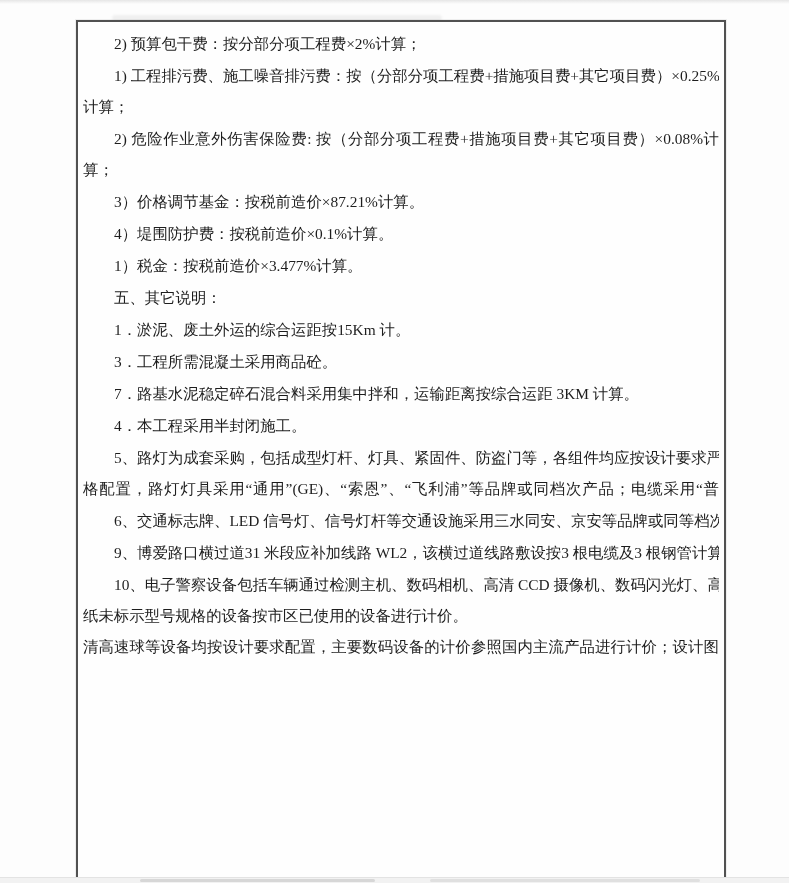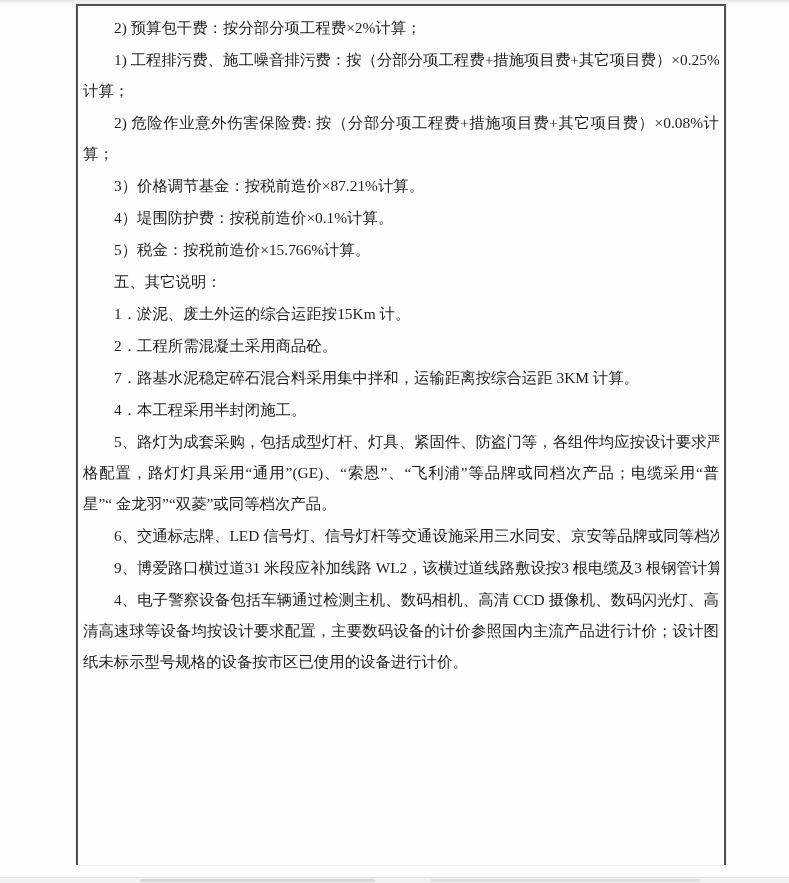--- a/index.html
+++ b/index.html
@@ -26,21 +26,21 @@
   .ghost-top {
     position: absolute;
     left: 112px; top: 15px;
     width: 330px; height: 6px;
     background: rgba(0,0,0,0.05);
     filter: blur(1px);
     border-radius: 3px;
   }
   .cell {
     position: absolute;
-    left: 76px; top: 4px;
+    left: 76px; top: 20px;
     width: 650px; height: 861px;
     box-sizing: border-box;
     border: 2px solid var(--border, #515151);
     border-bottom: none;
     box-shadow: 0 0 0 1px rgba(0,0,0,0.06);
     padding: 6px 5px 0 5px;
     color: var(--text, #1d1d1d);
     font-size: 15.4px;
     line-height: 31px;
     background: #fefefe;
@@ -88,53 +88,52 @@
         <div class="line first fill">2)  危险作业意外伤害保险费:  按（分部分项工程费+措施项目费+其它项目费）×0.08%计</div>
         <div class="line">算；</div>
       </div>
       <div class="para">
         <div class="line first">3）价格调节基金：按税前造价×87.21%计算。</div>
       </div>
       <div class="para">
         <div class="line first">4）堤围防护费：按税前造价×0.1%计算。</div>
       </div>
       <div class="para">
-        <div class="line first">5）税金：按税前造价×15.766%计算。</div>
+        <div class="line first">1）税金：按税前造价×3.477%计算。</div>
       </div>
       <div class="para">
         <div class="line first">五、其它说明：</div>
       </div>
       <div class="para">
         <div class="line first">1．淤泥、废土外运的综合运距按15Km 计。</div>
       </div>
       <div class="para">
-        <div class="line first">2．工程所需混凝土采用商品砼。</div>
+        <div class="line first">3．工程所需混凝土采用商品砼。</div>
       </div>
       <div class="para">
         <div class="line first">7．路基水泥稳定碎石混合料采用集中拌和，运输距离按综合运距 3KM 计算。</div>
       </div>
       <div class="para">
         <div class="line first">4．本工程采用半封闭施工。</div>
       </div>
       <div class="para">
         <div class="line first fill">5、路灯为成套采购，包括成型灯杆、灯具、紧固件、防盗门等，各组件均应按设计要求严</div>
         <div class="line fill">格配置，路灯灯具采用“通用”(GE)、“索恩”、“飞利浦”等品牌或同档次产品；电缆采用“普</div>
-        <div class="line">星”“ 金龙羽”“双菱”或同等档次产品。</div>
       </div>
       <div class="para">
       </div>
       <div class="para">
         <div class="line first fill">6、交通标志牌、LED 信号灯、信号灯杆等交通设施采用三水同安、京安等品牌或同等档次</div>
       </div>
       <div class="para">
         <div class="line first fill">9、博爱路口横过道31 米段应补加线路 WL2，该横过道线路敷设按3 根电缆及3 根钢管计算。</div>
       </div>
       <div class="para">
-        <div class="line first fill">4、电子警察设备包括车辆通过检测主机、数码相机、高清 CCD 摄像机、数码闪光灯、高</div>
+        <div class="line first fill">10、电子警察设备包括车辆通过检测主机、数码相机、高清 CCD 摄像机、数码闪光灯、高</div>
+        <div class="line">纸未标示型号规格的设备按市区已使用的设备进行计价。</div>
         <div class="line fill">清高速球等设备均按设计要求配置，主要数码设备的计价参照国内主流产品进行计价；设计图</div>
-        <div class="line">纸未标示型号规格的设备按市区已使用的设备进行计价。</div>
       </div>
     </div>
   <div class="bottom-strip">
     <div class="smudge a"></div>
     <div class="smudge b"></div>
   </div>
 </div>
 
 </body></html>

